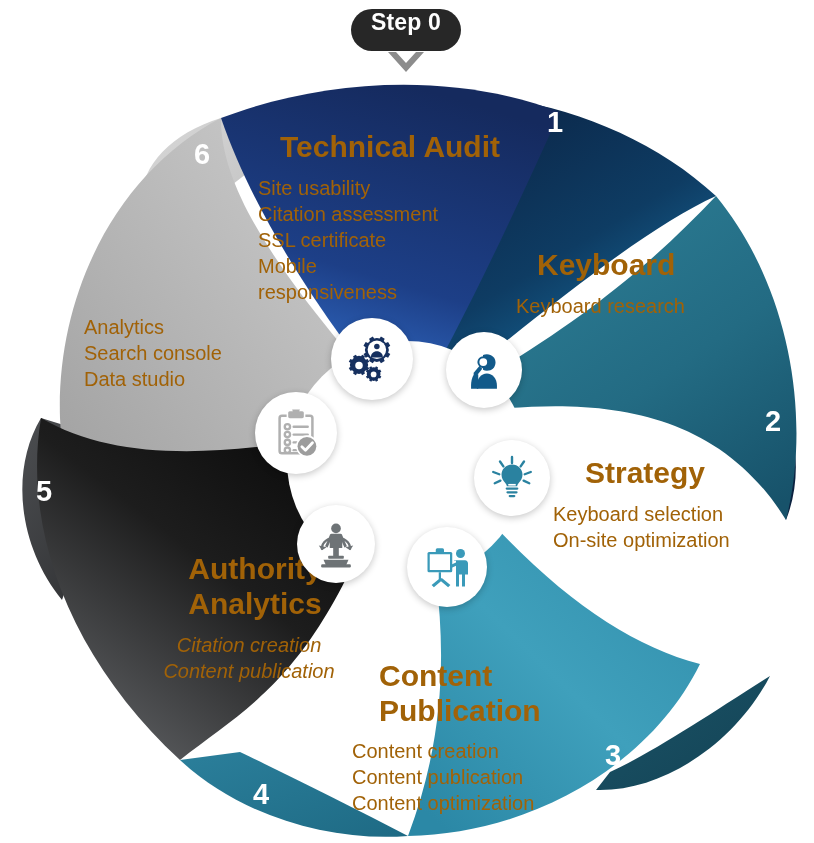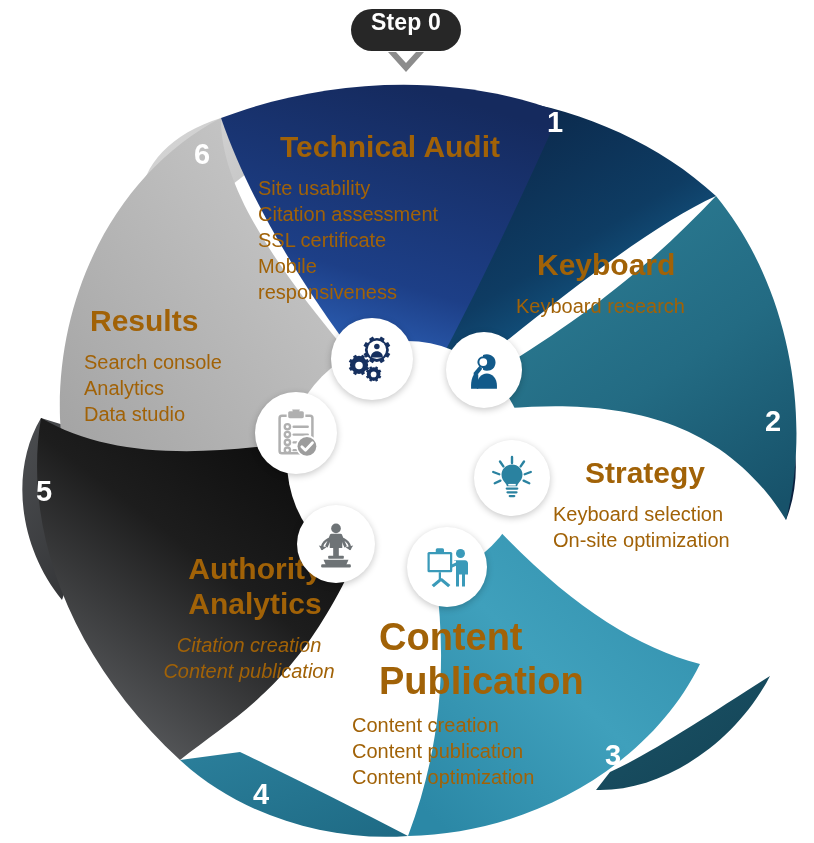--- a/index.html
+++ b/index.html
@@ -30,21 +30,21 @@
 
   .b-res{left:516px;top:248px;width:250px;text-align:left;}
   .b-res .ttl{font-size:30px;margin-left:21px;}
   .b-res .sub{font-size:20px;margin-top:10px;}
 
   .b-str{left:553px;top:456px;width:240px;text-align:left;}
   .b-str .ttl{font-size:30px;margin-left:32px;}
   .b-str .sub{font-size:20px;margin-top:10px;}
 
   .b-cnt{left:352px;top:615px;width:240px;text-align:left;}
-  .b-cnt .ttl{font-size:38px;margin-left:27px;}
+  .b-cnt .ttl{font-size:30px;margin-left:27px;margin-top:44px;}
   .b-cnt .sub{font-size:20px;margin-top:9px;}
 
   .b-auth{left:124px;top:552px;width:250px;text-align:center;}
   .b-auth .ttl{font-size:30px;margin-left:12px;}
   .b-auth .sub{font-size:20px;margin-top:10px;font-style:italic;}
 
   .b-resi{left:84px;top:304px;width:280px;text-align:left;}
   .b-resi .ttl{font-size:30px;margin-left:6px;}
   .b-resi .sub{font-size:20px;margin-top:10px;}
 
@@ -221,25 +221,24 @@
       <div>Analytics</div>
     </div>
     <div class="sub">
       <div>Citation creation</div>
       <div>Content publication</div>
     </div>
   </div>
 
   <div class="blk b-resi">
     <div class="ttl">
-      <div>Results</div>
-    </div>
-    <div class="sub">
+    </div>
+    <div class="sub">
+      <div>Analytics</div>
       <div>Search console</div>
-      <div>Analytics</div>
       <div>Data studio</div>
     </div>
   </div>
 
   <div class="num n1">1</div>
   <div class="num n2">2</div>
   <div class="num n3">3</div>
   <div class="num n4">4</div>
   <div class="num n5">5</div>
   <div class="num n6">6</div>

